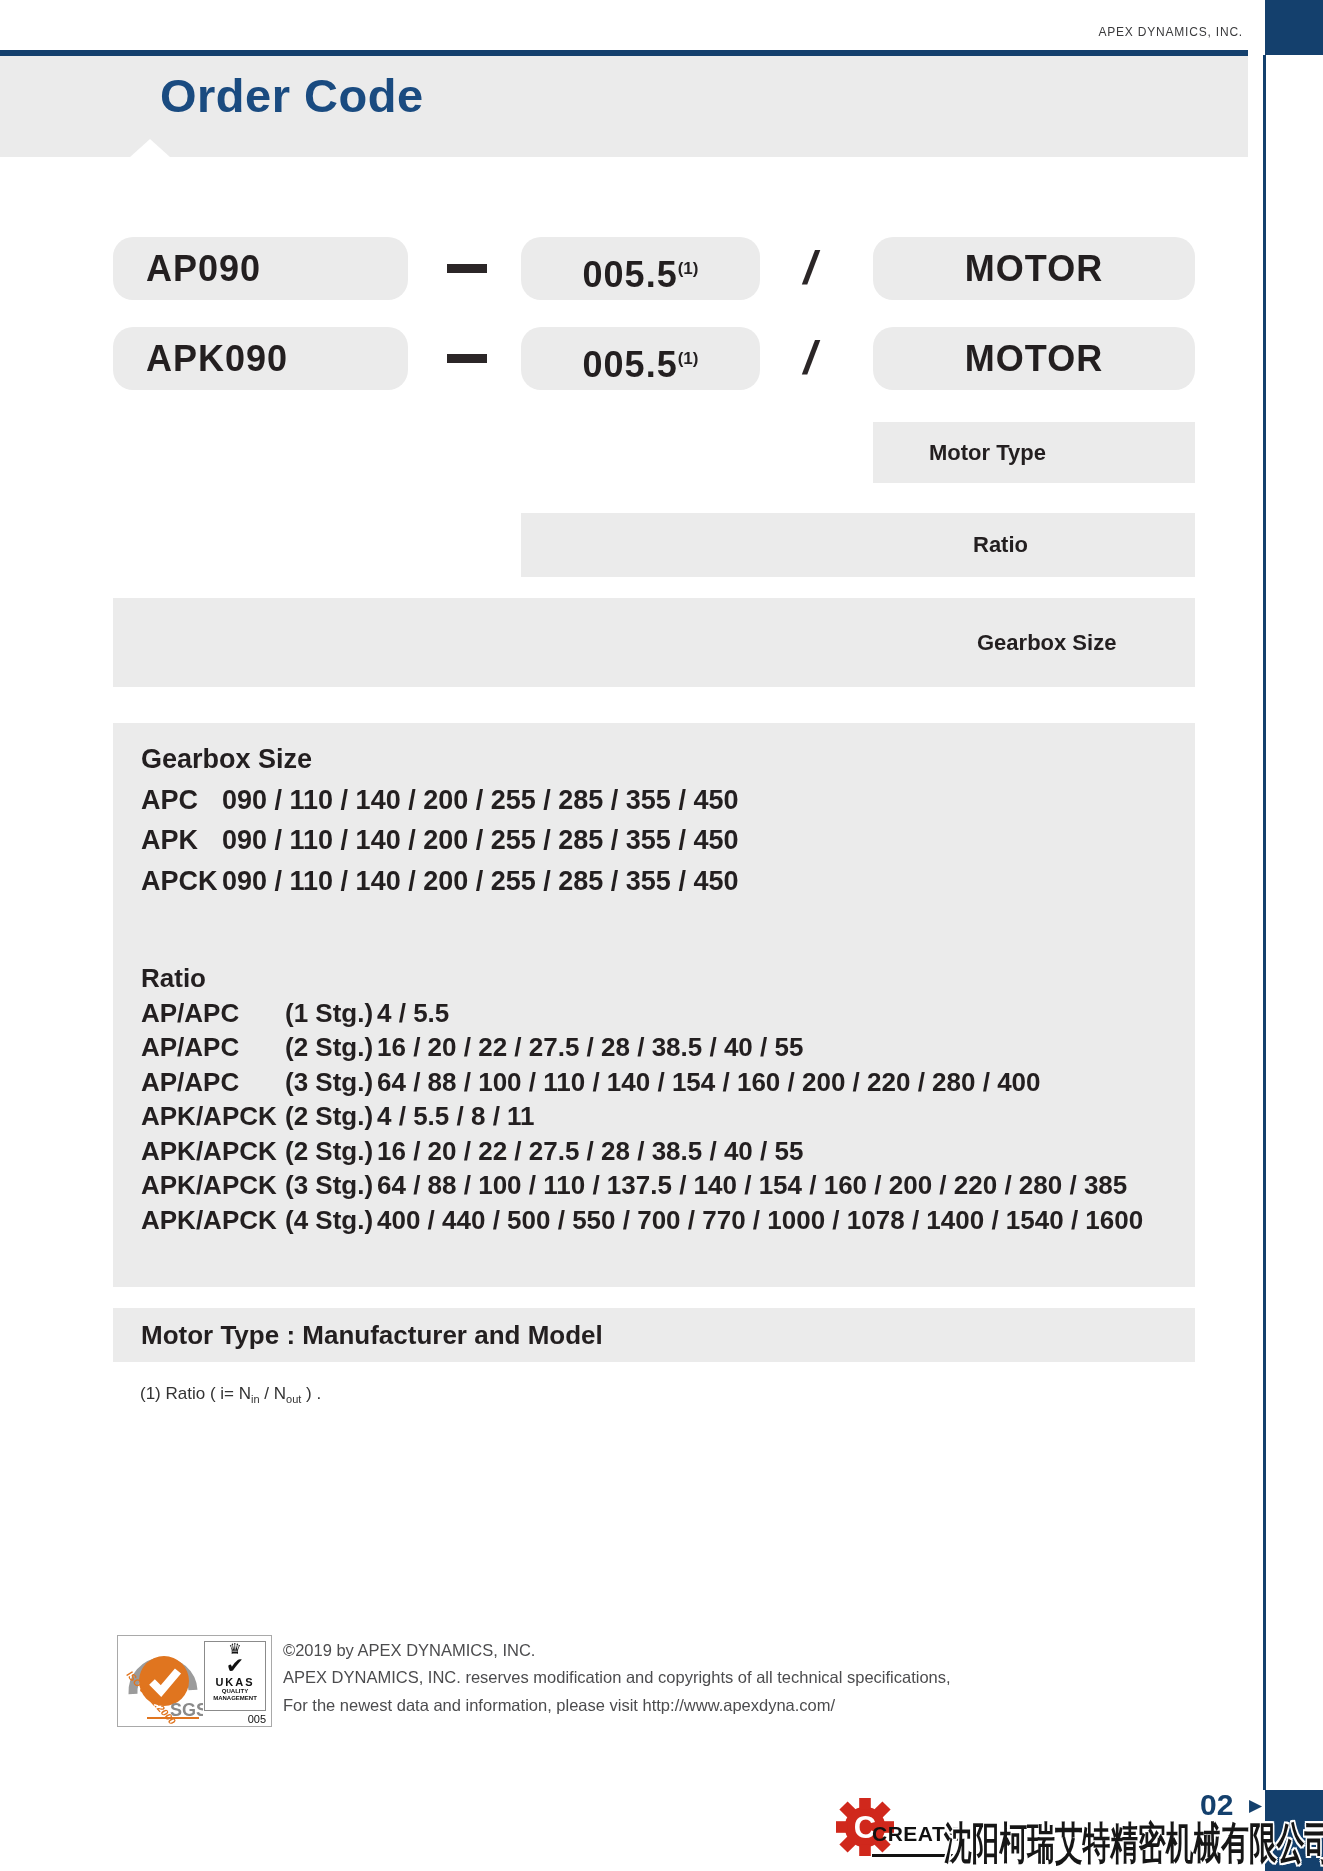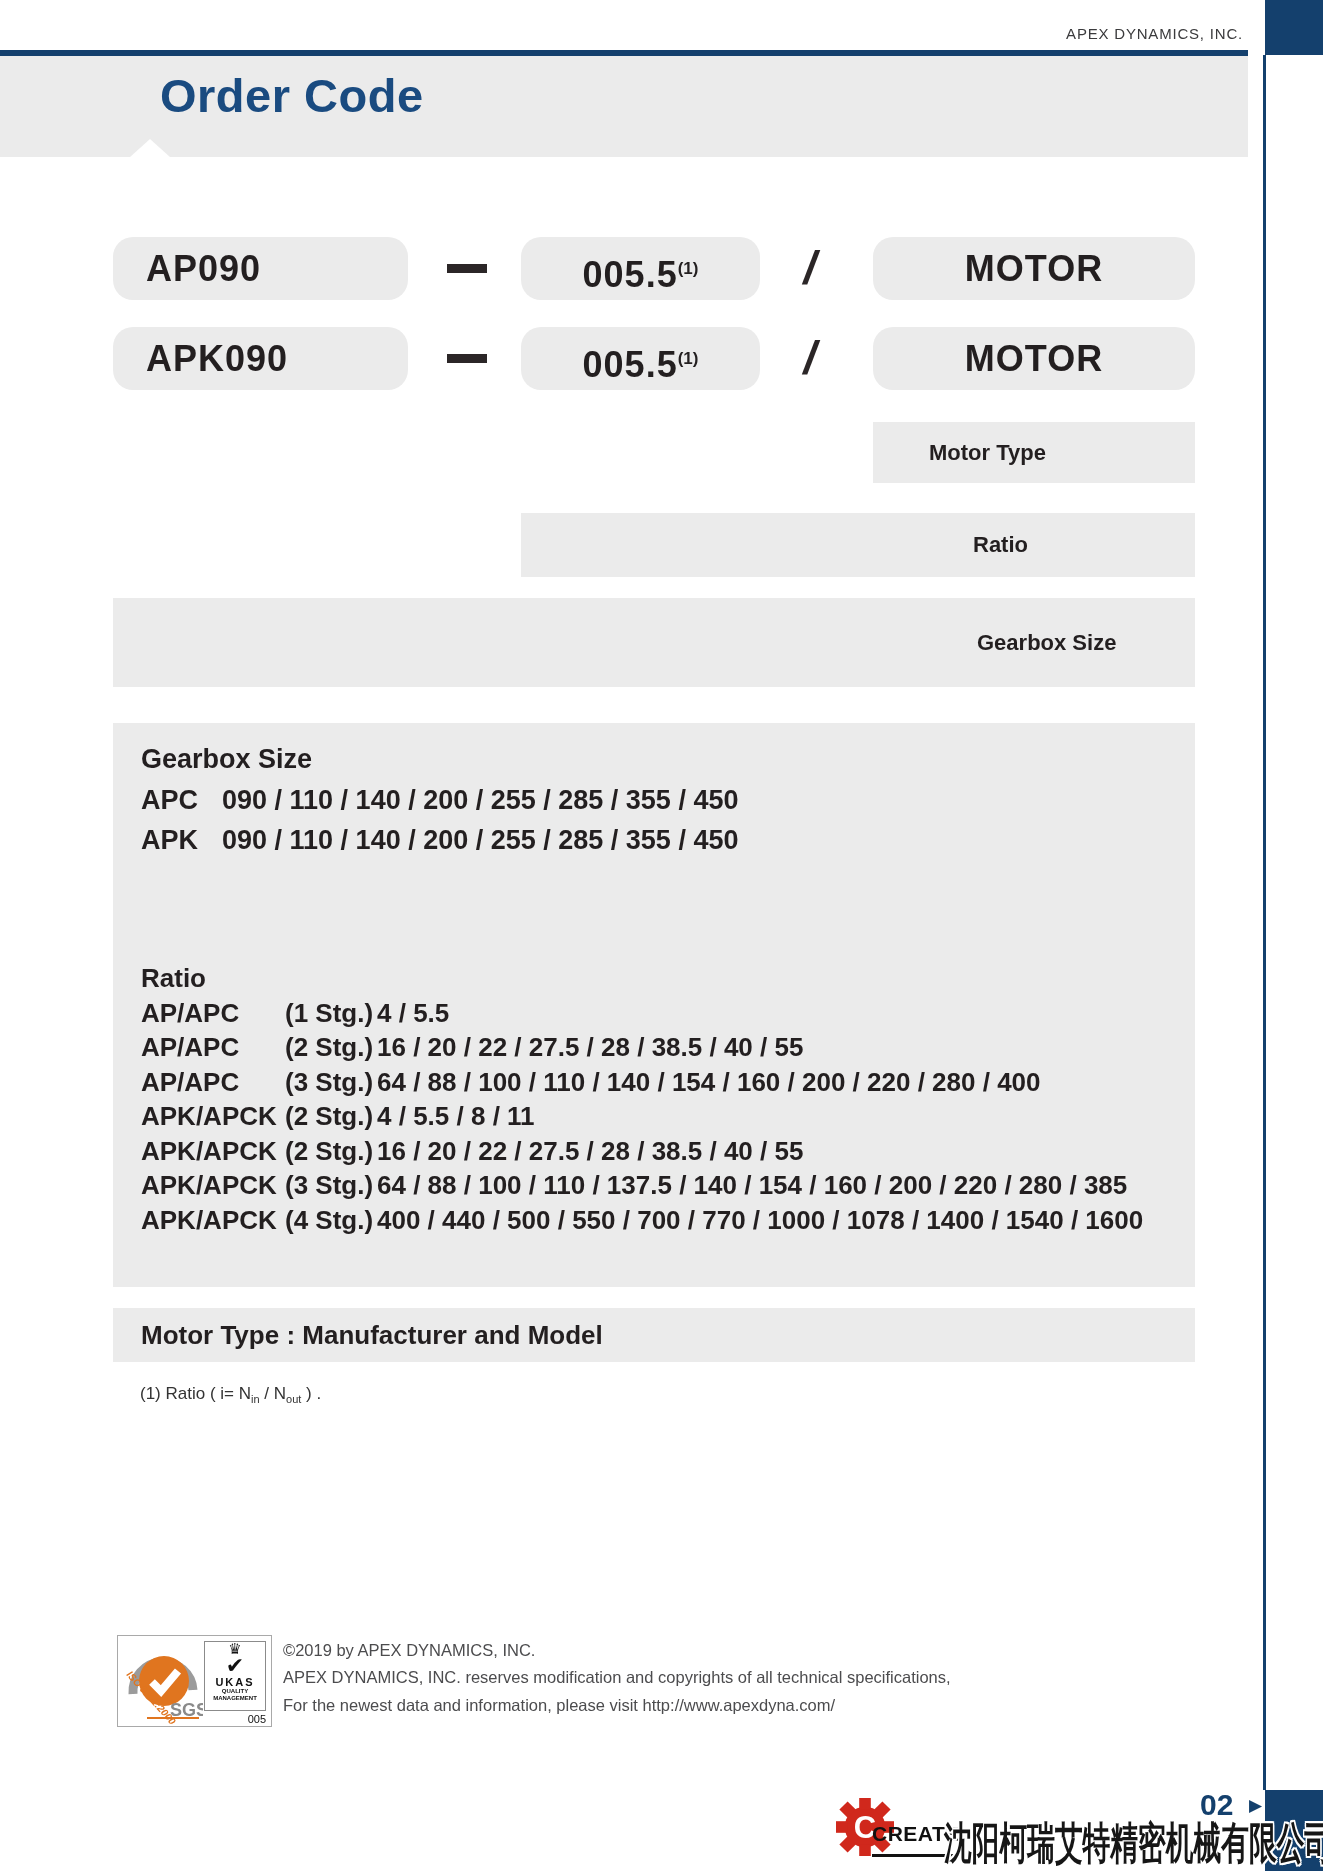--- a/index.html
+++ b/index.html
@@ -8,21 +8,21 @@
   }
   *{margin:0;padding:0;box-sizing:border-box;}
   html,body{background:#fff;}
   body{
     width:1323px;height:1871px;position:relative;overflow:hidden;
     font-family:"Liberation Sans","DejaVu Sans",sans-serif;color:var(--ink);
   }
   .abs{position:absolute;}
 
   
-  .apex-name{top:25px;right:80px;font-size:15px;letter-spacing:.8px;color:#3a3a3c;}
+  .apex-name{top:25px;right:80px;font-size:12px;letter-spacing:.8px;color:#3a3a3c;}
   .top-line{top:50px;left:0;width:1248px;height:6px;background:var(--navy);}
   .corner-square{top:0;left:1265px;width:58px;height:55px;background:var(--navy);}
   .side-line{top:55px;left:1263px;width:3px;height:1735px;background:var(--navy);}
   .header-band{top:56px;left:0;width:1248px;height:101px;background:var(--band);}
   .page-title{top:68px;left:160px;font-size:47px;font-weight:bold;color:var(--title-navy);letter-spacing:.5px;}
   .notch{top:139px;left:130px;width:0;height:0;border-left:20px solid transparent;
          border-right:20px solid transparent;border-bottom:18px solid #fff;}
 
   
   .code-box{background:var(--band);height:63px;line-height:63px;font-weight:bold;
@@ -107,20 +107,21 @@
 <div class="abs code-box motor-box row2">MOTOR</div>
 
 <div class="abs label-box lbl-motor">Motor Type</div>
 <div class="abs label-box lbl-ratio">Ratio</div>
 <div class="abs label-box lbl-gearbox">Gearbox Size</div>
 
 <div class="abs info gearbox-table">
   <div class="line">Gearbox Size</div>
   <div class="line"><span class="series">APC</span><span>090 / 110 / 140 / 200 / 255 / 285 / 355 / 450</span></div>
   <div class="line"><span class="series">APK</span><span>090 / 110 / 140 / 200 / 255 / 285 / 355 / 450</span></div>
+  <div class="line"><span class="series">APCK</span><span>090 / 110 / 140 / 200 / 255 / 285 / 355 / 450</span></div>
 </div>
 
 <div class="abs info ratio-table">
   <div class="line">Ratio</div>
   <div class="line"><span class="series">AP/APC</span><span class="stage">(1 Stg.)</span><span>4 / 5.5</span></div>
   <div class="line"><span class="series">AP/APC</span><span class="stage">(2 Stg.)</span><span>16 / 20 / 22 / 27.5 / 28 / 38.5 / 40 / 55</span></div>
   <div class="line"><span class="series">AP/APC</span><span class="stage">(3 Stg.)</span><span>64 / 88 / 100 / 110 / 140 / 154 / 160 / 200 / 220 / 280 / 400</span></div>
   <div class="line"><span class="series">APK/APCK</span><span class="stage">(2 Stg.)</span><span>4 / 5.5 / 8 / 11</span></div>
   <div class="line"><span class="series">APK/APCK</span><span class="stage">(2 Stg.)</span><span>16 / 20 / 22 / 27.5 / 28 / 38.5 / 40 / 55</span></div>
   <div class="line"><span class="series">APK/APCK</span><span class="stage">(3 Stg.)</span><span>64 / 88 / 100 / 110 / 137.5 / 140 / 154 / 160 / 200 / 220 / 280 / 385</span></div>

